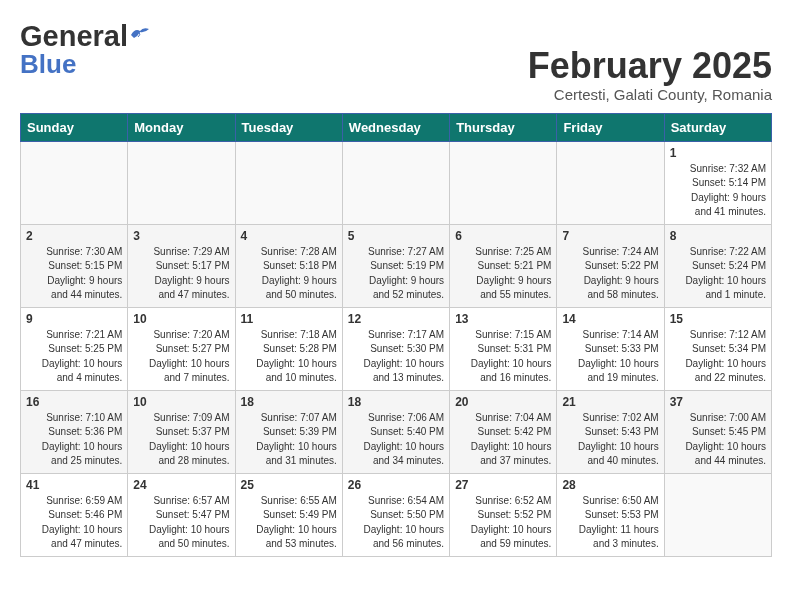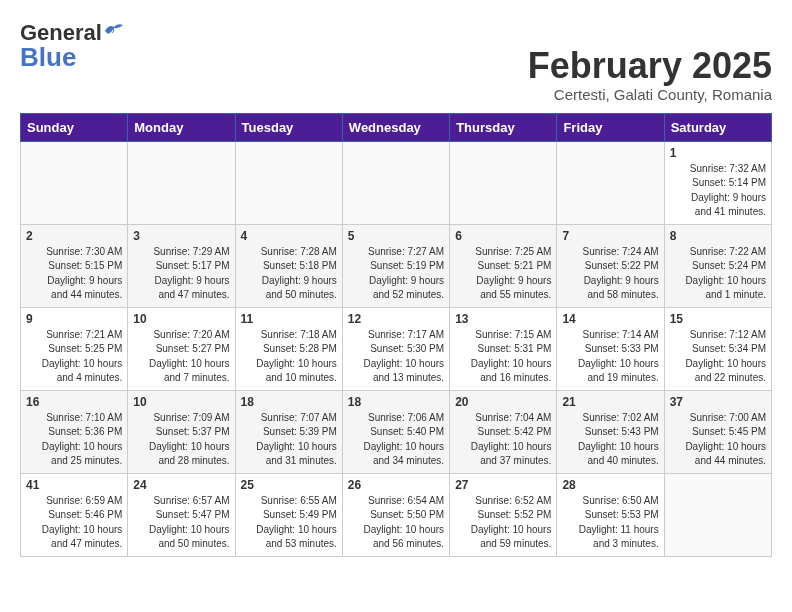--- a/index.html
+++ b/index.html
@@ -34,21 +34,21 @@
     .subtitle {
       font-size: 15px;
       color: #555;
     }
     .calendar {
       width: 100%;
       border-collapse: collapse;
       border: 1px solid #ccc;
     }
     .calendar th {
-      background-color: #4c1d95;
+      background-color: #0f766e;
       color: #fff;
       font-size: 13px;
       font-weight: bold;
       padding: 6px 6px;
       text-align: left;
       border: 1px solid #3a60a8;
     }
     .calendar td {
       vertical-align: top;
       border: 1px solid #ccc;
@@ -80,21 +80,21 @@
     .empty-cell {
       background: #f9f9f9 !important;
     }
   </style>
 </head>
 <body>
 
 <div class="header">
   <div class="logo">
     <div style="display:flex; align-items:center;">
-      <span style="font-size:22px; font-weight:bold; color:#333;">General</span>
+      <span style="font-size:29px; font-weight:bold; color:#333;">General</span>
       <svg width="22" height="18" viewBox="0 0 22 18" style="margin-left:1px; margin-top:-4px;">
         <path d="M2,9 Q6,2 11,5 Q14,1 20,3 Q16,7 11,6 Q9,10 5,12 Z" fill="#4472C4"></path>
         <path d="M10,6 Q12,9 9,11" stroke="#4472C4" stroke-width="1" fill="none"></path>
       </svg>
     </div>
     <span style="font-size:26px; font-weight:bold; color:#4472C4; margin-top:-4px;">Blue</span>
   </div>
   <div class="title-block">
     <div class="main-title">February 2025</div>
     <div class="subtitle">Certesti, Galati County, Romania</div>

